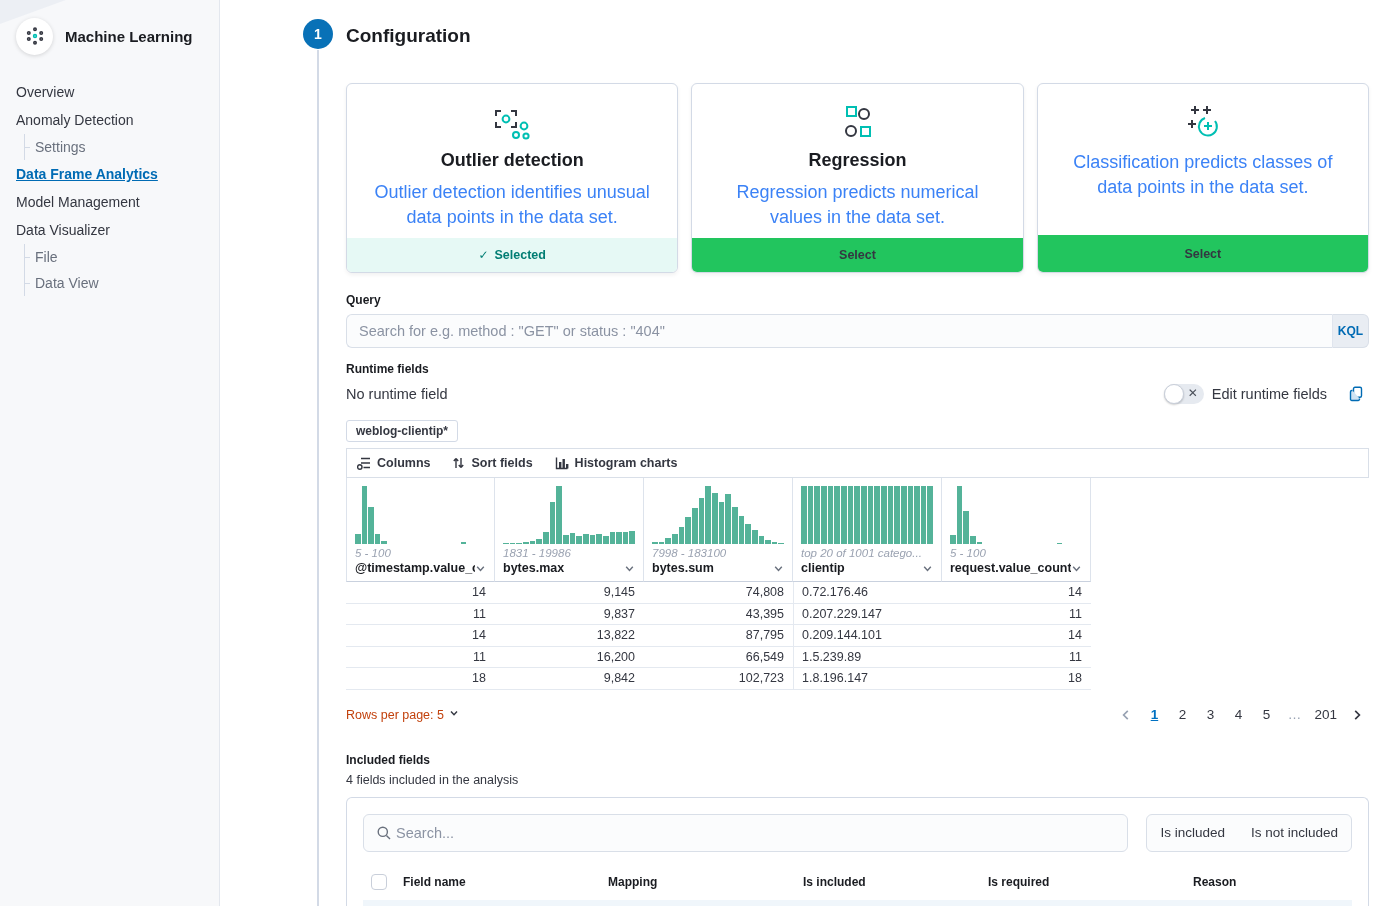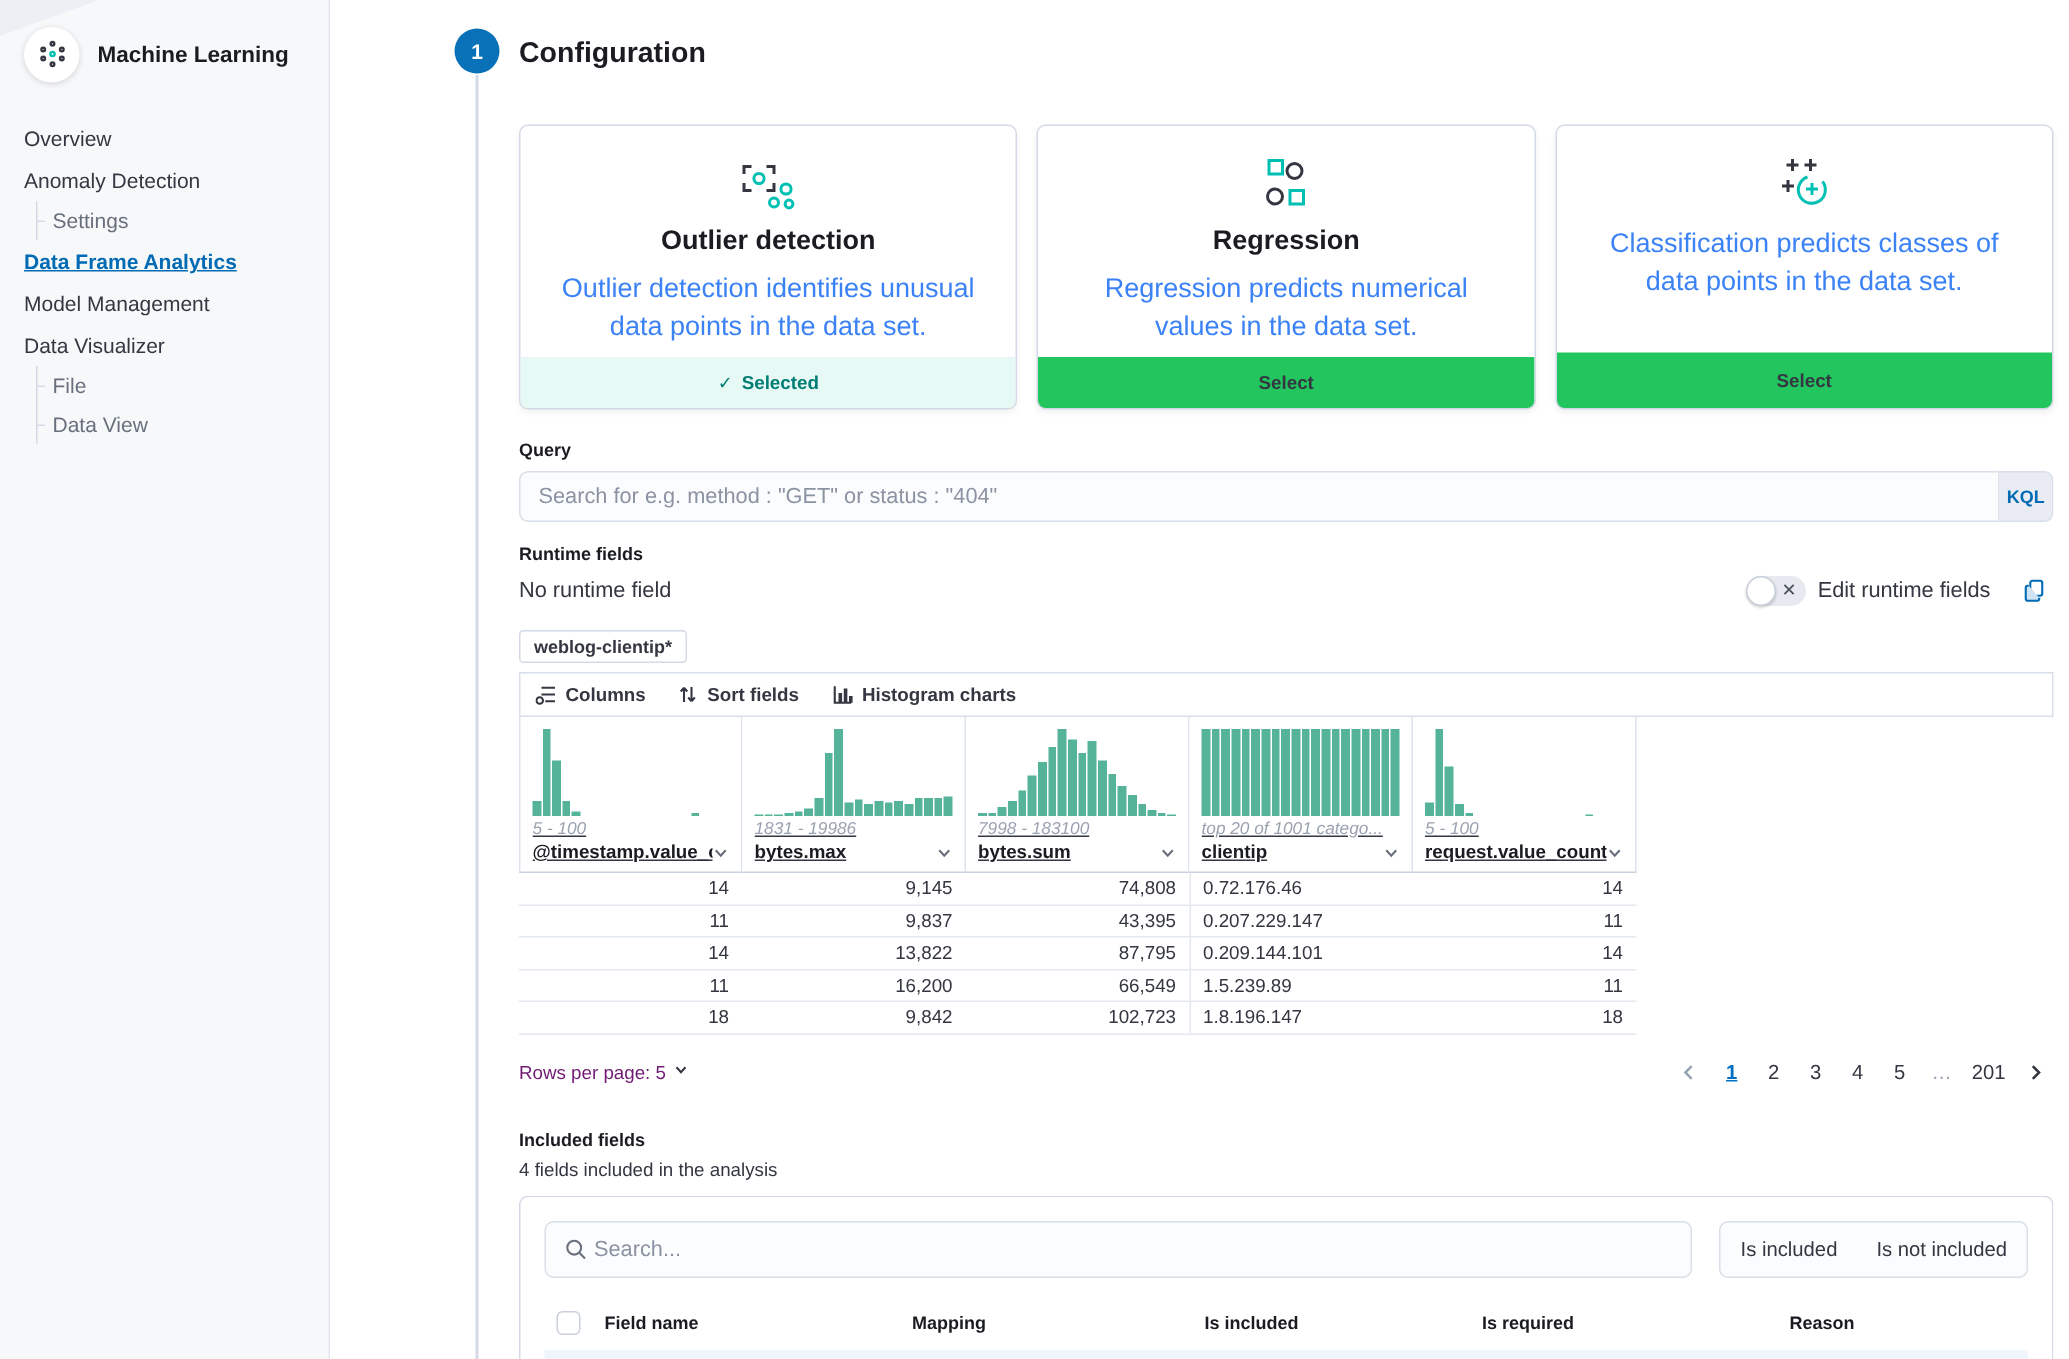--- a/index.html
+++ b/index.html
@@ -25,21 +25,21 @@
   
   .main { flex:1; position:relative; background:#fff; }
   .step-line { position:absolute; left:97px; top:50px; bottom:0; width:2px; background:#d3dae6; }
   .step-circle { position:absolute; left:83px; top:19px; width:30px; height:30px; border-radius:50%;
     background:#0871b7; color:#fff; font-size:14px; font-weight:bold;
     display:flex; align-items:center; justify-content:center; }
   .content { padding:20px 10px 0 126px; }
   .page-title { font-size:19px; font-weight:bold; color:#1a1c21; padding-top:5px; }
 
   
-  .cards { display:flex; gap:13px; margin-top:36px; }
+  .cards { display:flex; gap:13px; margin-top:36px;justify-content:flex-end; }
   .card { flex:1; background:#fff; border:1px solid #d3dae6; border-radius:6px;
     box-shadow:0 2px 4px rgba(0,0,0,.06); overflow:hidden; display:flex; flex-direction:column; height:190px; cursor:pointer; }
   .card-body { flex:1; text-align:center; padding:18px 24px 8px 24px; }
   .card-icon { height:42px; display:flex; align-items:center; justify-content:center; margin-bottom:6px; }
   .card-title { font-size:18px; font-weight:bold; color:#1a1c21; margin-bottom:9px; }
   .card-desc { font-size:18px; color:#3b82f6; line-height:1.4; }
   .card-footer { height:37px; background:#22c55e; display:flex; align-items:center; justify-content:center;
     font-size:12.5px; font-weight:bold; color:#343741; gap:6px; }
   .card.selected .card-footer { background:#e6f9f5; color:#017d73; }
   .check-glyph { font-size:12px; color:#017d73; }
@@ -70,39 +70,39 @@
 
   .index-badge { display:inline-block; margin-top:16px; padding:3px 9px; border:1px solid #d3dae6;
     border-radius:3px; font-size:12px; font-weight:600; color:#343741; background:#fff; }
 
   
   .grid { margin-top:6px; }
   .grid-toolbar { display:flex; align-items:center; gap:22px; height:30px; border:1px solid #d9dfe8;
     padding:0 10px; background:#fff; }
   .toolbar-btn { display:flex; align-items:center; gap:6px; font-size:12.5px; font-weight:600;
     color:#343741; cursor:pointer; }
-  .grid-headers { display:flex; width:623px;text-decoration:underline; }
+  .grid-headers { display:flex; width:623px; }
   .grid-hcell { width:149px; flex:none; border-right:1px solid #dde3ec; border-bottom:1px solid #c9d1de;
     padding:6px 8px 4px 8px; height:104px; position:relative; background:#fff; }
   .grid-hcell:first-child { border-left:1px solid #dde3ec; }
   .hist { display:flex; align-items:flex-end; gap:1px; height:58px; margin-top:2px; }
   .hist-bar { flex:1; background:#54b399; }
   .hist-range { font-size:11.5px; font-style:italic; color:#9aa2b1; margin-top:3px;
     white-space:nowrap; overflow:hidden; }
   .hname-row { display:flex; align-items:center; margin-top:2px; }
   .hname { flex:1; font-size:12.5px; font-weight:bold; color:#1a1c21; white-space:nowrap; overflow:hidden; }
   .hchevron { flex:none; cursor:pointer; display:flex; }
   .grid-rows { width:745px; }
   .grid-row { display:flex; border-bottom:1px solid #e4e9f0; height:21.5px; }
   .grid-cell { width:149px; flex:none; font-size:12.5px; color:#343741; padding:3px 8px;
     border-right:1px solid transparent; white-space:nowrap; overflow:hidden; }
   .grid-cell.num { text-align:right; }
   .grid-cell.ip { border-left:1px solid #e4e9f0; }
   .grid-footer { display:flex; align-items:center; margin-top:13px; }
-  .rows-per-page { display:flex; align-items:flex-start; gap:5px; font-size:12.5px; color:#701a75; cursor:pointer; }
+  .rows-per-page { display:flex; align-items:flex-start; gap:5px; font-size:12.5px; color:#c2410c; cursor:pointer; }
   .pagination { margin-left:auto; display:flex; align-items:center; gap:4px; }
   .page-btn { min-width:24px; height:24px; display:flex; align-items:center; justify-content:center;
     font-size:13.5px; color:#343741; cursor:pointer; padding:0 4px; }
   .page-btn.active { color:#0071c2; font-weight:bold; text-decoration:underline; }
   .page-btn.ellipsis { color:#98a2b3; cursor:default; }
   .page-nav { width:24px; height:24px; display:flex; align-items:center; justify-content:center; cursor:pointer; }
 
   
   .included-label { margin-top:26px; }
   .included-summary { font-size:12.5px; color:#343741; margin-top:6px; }

